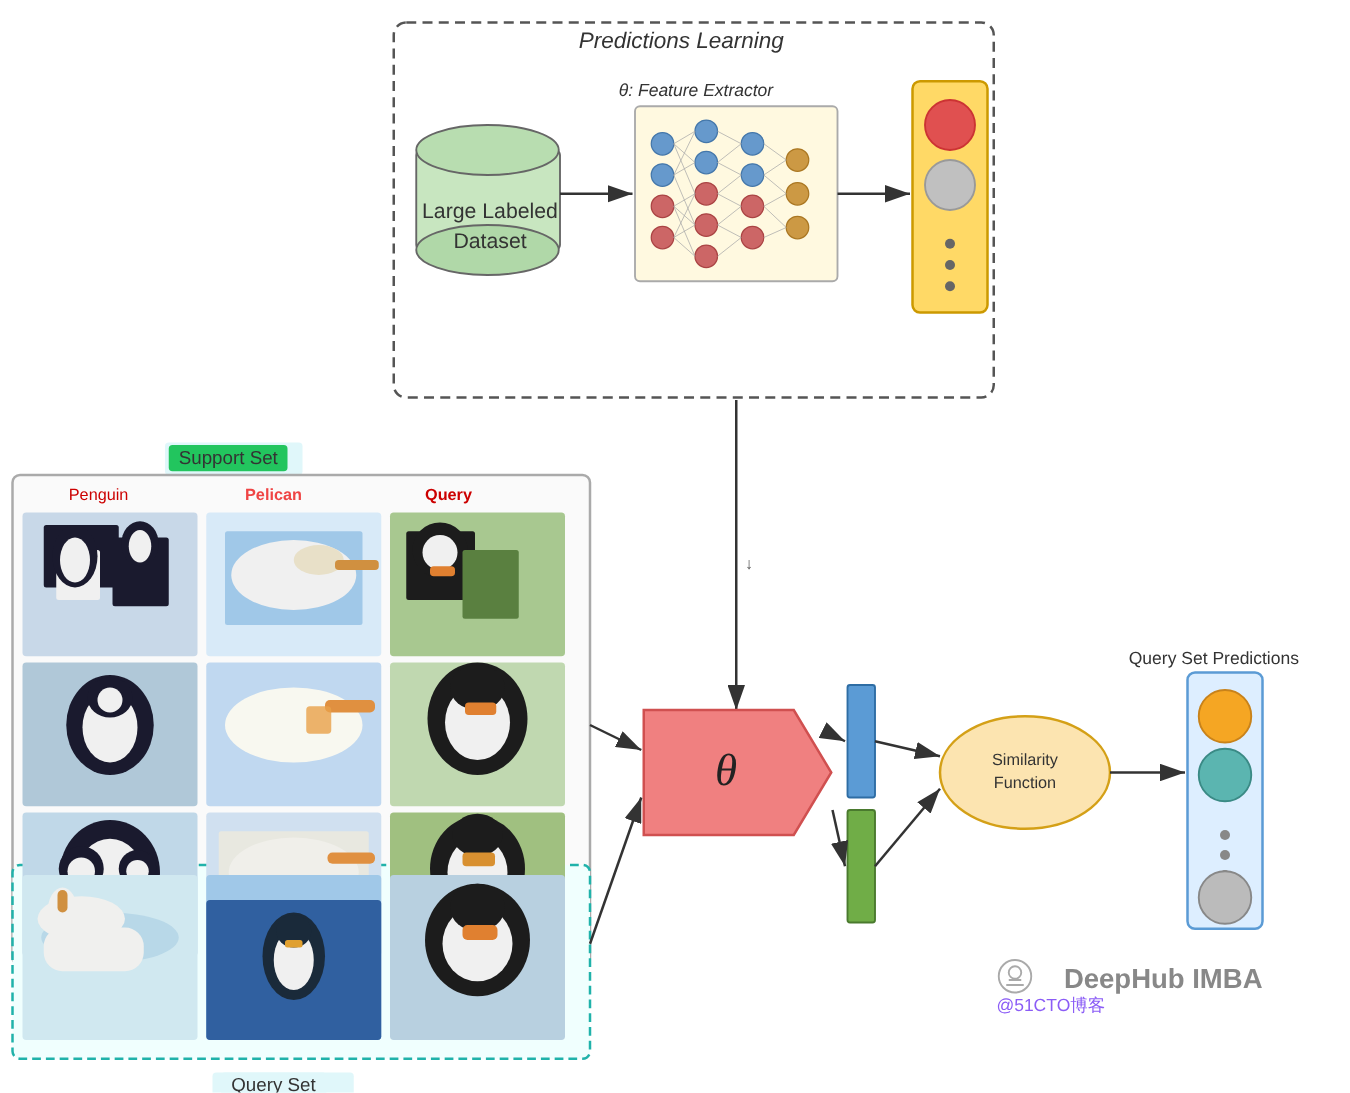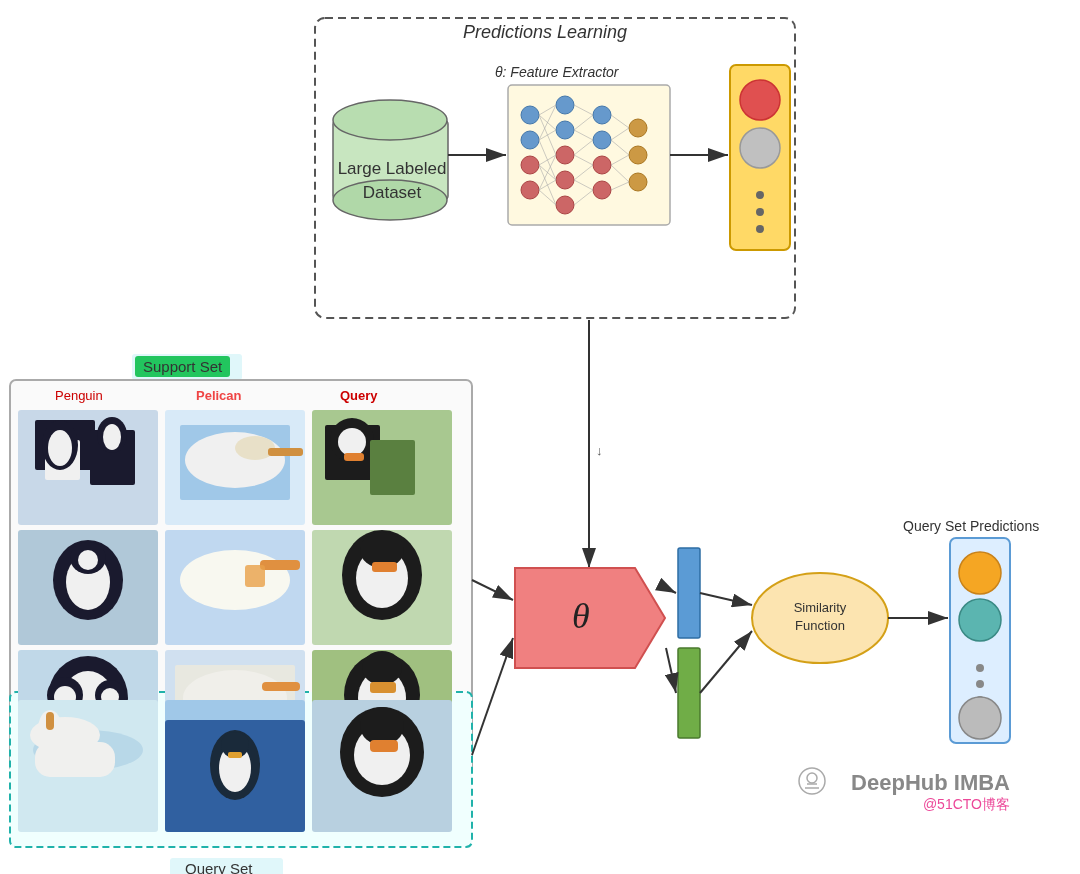--- a/index.html
+++ b/index.html
@@ -273,16 +273,16 @@
     <div style="font-size:22px;color:#888;font-weight:bold;display:flex;align-items:flex-end;gap:24px;">
 
       <svg width="30" height="30" viewBox="0 0 30 30">
         <circle cx="15" cy="15" r="13" fill="none" stroke="#aaa" stroke-width="1.5"></circle>
         <circle cx="15" cy="12" r="5" fill="none" stroke="#aaa" stroke-width="1.5"></circle>
         <line x1="8" y1="22" x2="22" y2="22" stroke="#aaa" stroke-width="1.5"></line>
         <line x1="10" y1="18" x2="20" y2="18" stroke="#aaa" stroke-width="1.5"></line>
       </svg>
       <span>DeepHub IMBA</span>
     </div>
-    <div style="font-size:14px;color:#ec4899;text-align:right;">@51CTO博客</div>
+    <div style="font-size:14px;color:#8b5cf6;text-align:left;">@51CTO博客</div>
   </div>
 
 </div>
 
 </body></html>

